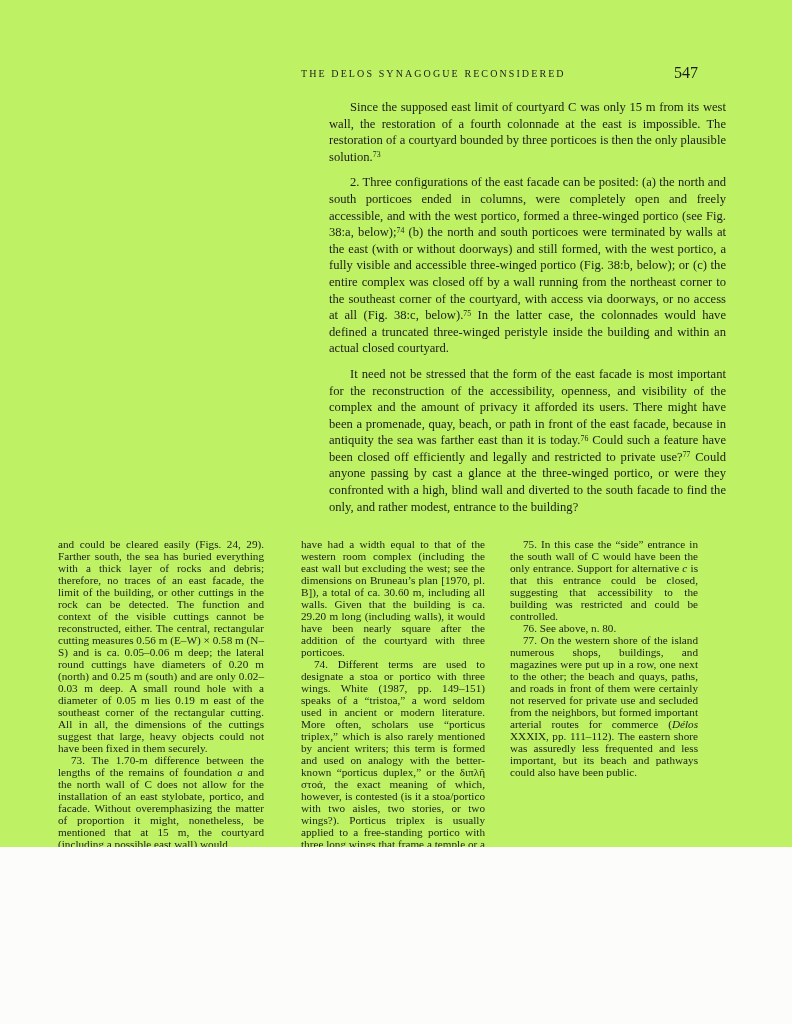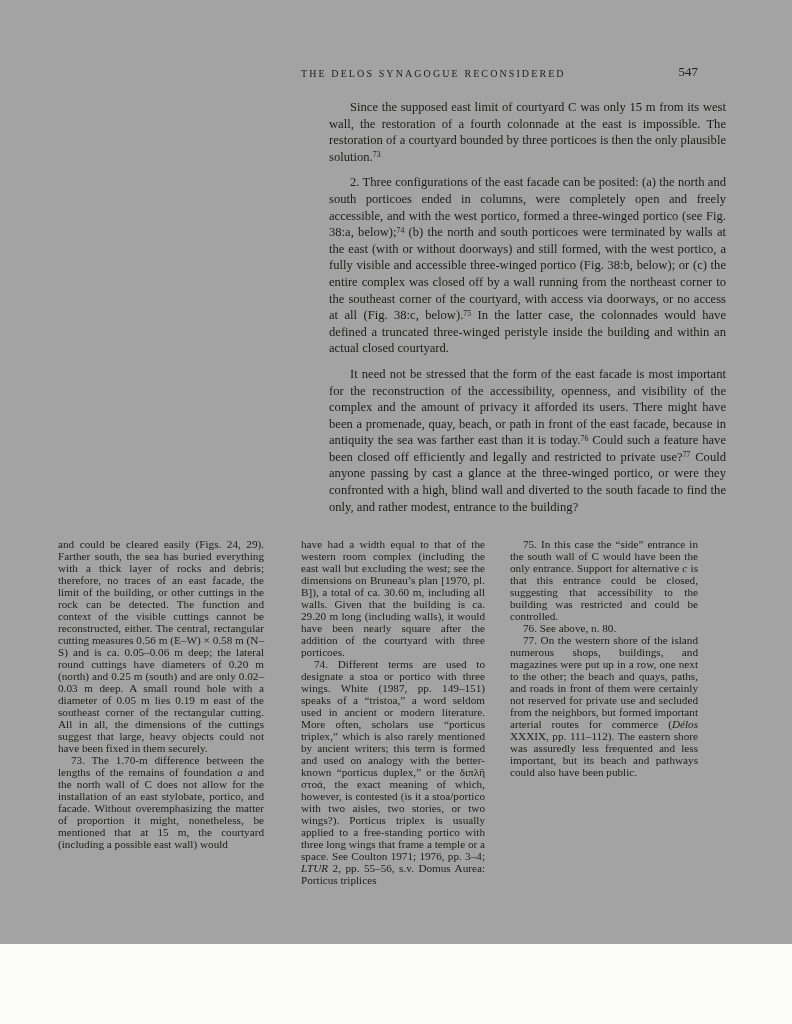--- a/index.html
+++ b/index.html
@@ -2,35 +2,35 @@
 <html lang="en"><head>
 <meta charset="utf-8">
 <style>
   * { box-sizing: border-box; }
   html, body { margin: 0; padding: 0; }
   body { background: #fcfcfa; }
 
   .page {
     position: relative;
     width: 792px;
-    height: 944px;
-    background: #a3a3a3;
+    height: 847px;
+    background: #bef264;
     overflow: hidden;
     font-family: "Liberation Serif", "DejaVu Serif", serif;
     color: #1b1b19;
   }
 
   
   .running-header { position: absolute; left: 301px; top: 64px; width: 397px; height: 18px; }
   .head-title {
     position: absolute; left: 0; top: 4px;
     font-size: 10px; letter-spacing: 2.1px;
     color: #1d1d1b; white-space: nowrap;
   }
-  .page-number { position: absolute; right: 0; top: 0; font-size: 13px; }
+  .page-number { position: absolute; right: 0; top: 0; font-size: 16px; }
 
   
   .body-text {
     position: absolute; left: 301px; top: 99px; width: 397px;
     font-size: 12.6px; line-height: 16.6px;
     text-align: justify;
     hyphens: auto; margin-left: 28px; -webkit-hyphens: auto;
   }
   .body-text p { margin: 0 0 9px; text-indent: 21px; }
 

